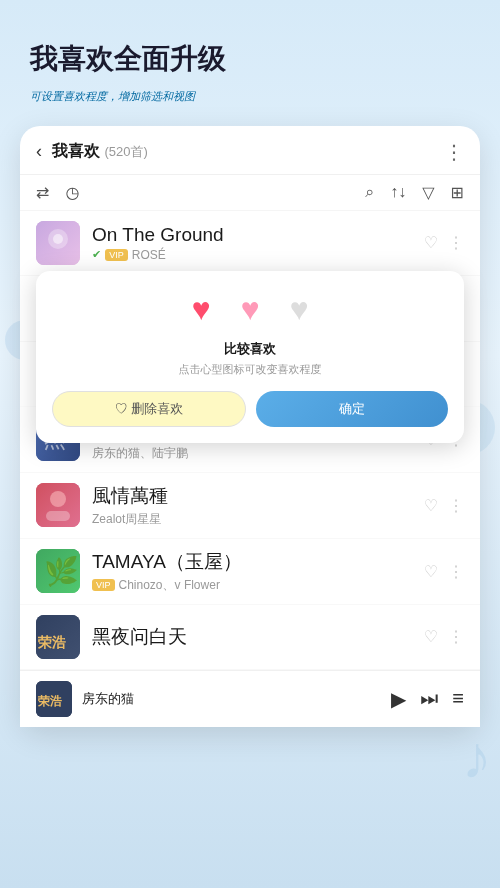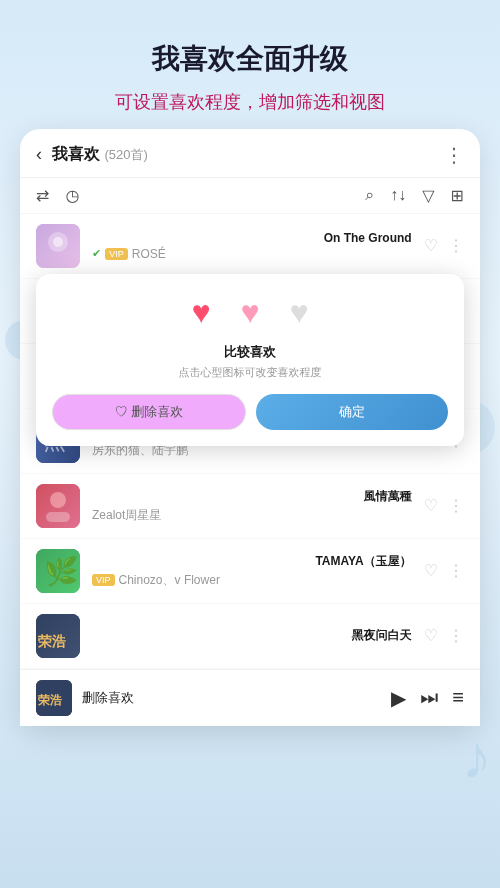--- a/index.html
+++ b/index.html
@@ -6,33 +6,33 @@
     body {
       width: 500px;
       height: 888px;
       background: linear-gradient(180deg, #d6eaf8 0%, #e8f4fd 40%, #c8dff0 100%);
       font-family: -apple-system, 'PingFang SC', 'Microsoft YaHei', sans-serif;
       overflow: hidden;
       position: relative;
     }
 
     .header-section {
-      padding: 40px 30px 12px;
-      text-align: center;
+      padding: 40px 30px 20px;
     }
     .main-title {
       font-size: 28px;
       font-weight: 800;
       color: #1a1a2e;
       margin-bottom: 10px;
     }
     .sub-title {
-      font-size: 18px;
-      color: #be185d;
+      font-size: 11px;
+      color: #0369a1;
       line-height: 1.6;
+      font-style: italic;
     }
     .wavy-underline {
       display: inline-block;
       border-bottom: 2px wavy #5ba3d9;
     }
 
     
     .card {
       margin: 0 20px;
       background: #fff;
@@ -112,27 +112,26 @@
     .cover-5 { background: linear-gradient(135deg, #40a860 0%, #208040 50%, #50c870 100%); position: relative; }
     .cover-6 { background: linear-gradient(135deg, #304060 0%, #203050 50%, #405070 100%); position: relative; }
 
     .song-cover svg { width: 100%; height: 100%; }
 
     .song-info {
       flex: 1;
       min-width: 0;
     }
     .song-name {
-      font-size: 12px;
-      font-weight: 700;
+      font-size: 19px;
+      font-weight: 400;
       color: #1a1a1a;
       white-space: nowrap;
       overflow: hidden;
       text-overflow: ellipsis;
-      text-align: right;
     }
     .song-artist {
       font-size: 12px;
       color: #999;
       margin-top: 2px;
       display: flex;
       align-items: center;
       gap: 4px;
     }
     .vip-badge {
@@ -218,21 +217,21 @@
       display: flex;
       align-items: center;
       justify-content: center;
       gap: 6px;
       border: 1px solid #e0e0e0;
       border-radius: 20px;
       padding: 8px 12px;
       font-size: 13px;
       color: #555;
       cursor: pointer;
-      background: #f0abfc;
+      background: #fef9c3;
     }
     .popup-btn-confirm {
       flex: 1;
       display: flex;
       align-items: center;
       justify-content: center;
       border: none;
       border-radius: 20px;
       padding: 8px 12px;
       font-size: 13px;
@@ -521,21 +520,21 @@
   </div>
 
   <div class="bottom-player">
     <div class="player-cover">
       <svg viewBox="0 0 36 36" xmlns="http://www.w3.org/2000/svg" width="36" height="36">
         <rect width="36" height="36" fill="#304060"></rect>
         <text x="2" y="24" font-size="12" fill="rgba(255,200,100,0.9)" font-weight="bold">荣浩</text>
       </svg>
     </div>
     <div class="player-info">
-      <div class="player-title">删除喜欢</div>
+      <div class="player-title">房东的猫</div>
     </div>
     <div class="player-controls">
       <span class="play-btn">▶</span>
       <span class="next-btn">⏭</span>
       <span class="list-btn">≡</span>
     </div>
   </div>
 
   <div class="popup-overlay">
     <div class="heart-options">

